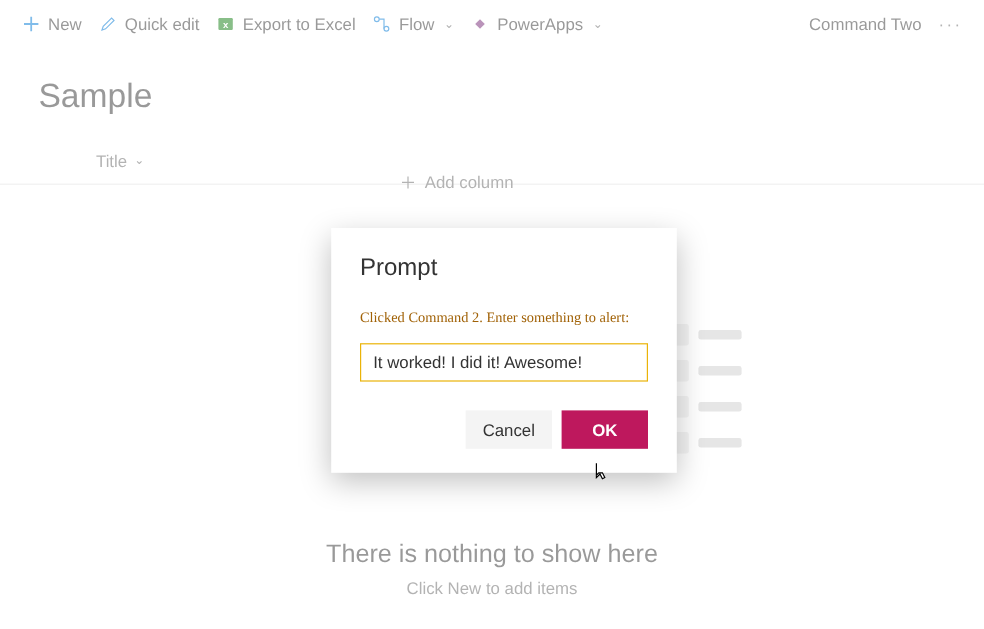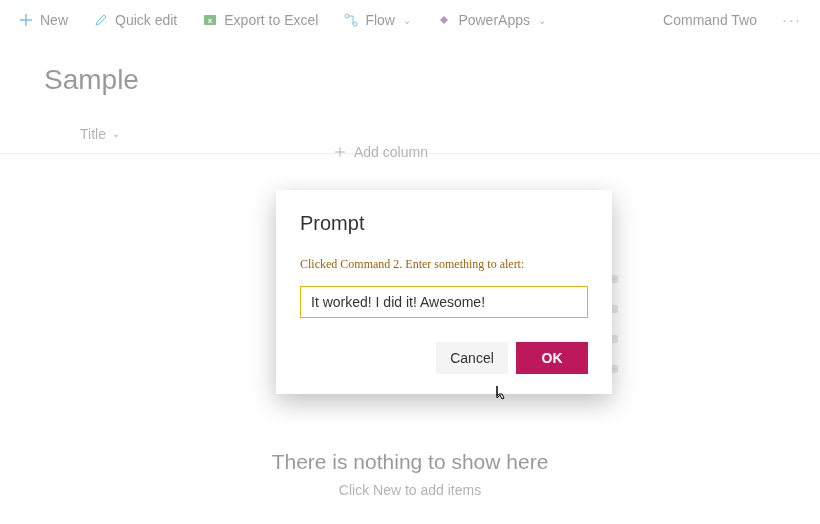--- a/index.html
+++ b/index.html
@@ -13,21 +13,21 @@
       height: 524px;
       background: #fff;
       position: relative;
       overflow: hidden;
     }
     .toolbar {
       display: flex;
       align-items: center;
       height: 40px;
       padding: 0 18px;
-      gap: 25px;
+      gap: 14px;
       color: #333;
       font-size: 14px;
     }
     .toolbar-item {
       display: flex;
       align-items: center;
       gap: 6px;
       cursor: pointer;
       color: #333;
     }
@@ -49,21 +49,21 @@
     .toolbar-more {
       color: #666;
       letter-spacing: 2px;
       cursor: pointer;
       font-size: 14px;
     }
     .page-title {
       font-size: 28px;
       font-weight: 300;
       color: #333;
-      padding: 24px 44px 18px;
+      padding: 24px 32px 18px;
     }
     .columns-row {
       display: flex;
       align-items: center;
       height: 40px;
       padding: 0 32px;
       border-bottom: 1px solid #e0e0e0;
       font-size: 14px;
       color: #666;
     }
@@ -126,21 +126,21 @@
     }
     .overlay {
       position: absolute;
       inset: 0;
       background: rgba(255,255,255,0.5);
     }
     .dialog {
       position: absolute;
       top: 190px;
       left: 276px;
-      width: 336px;
+      width: 288px;
       background: #fff;
       box-shadow: 0 8px 24px rgba(0,0,0,0.25);
       padding: 22px 24px 20px;
     }
     .dialog-title {
       font-size: 20px;
       font-weight: 300;
       color: #333;
       margin-bottom: 22px;
     }

